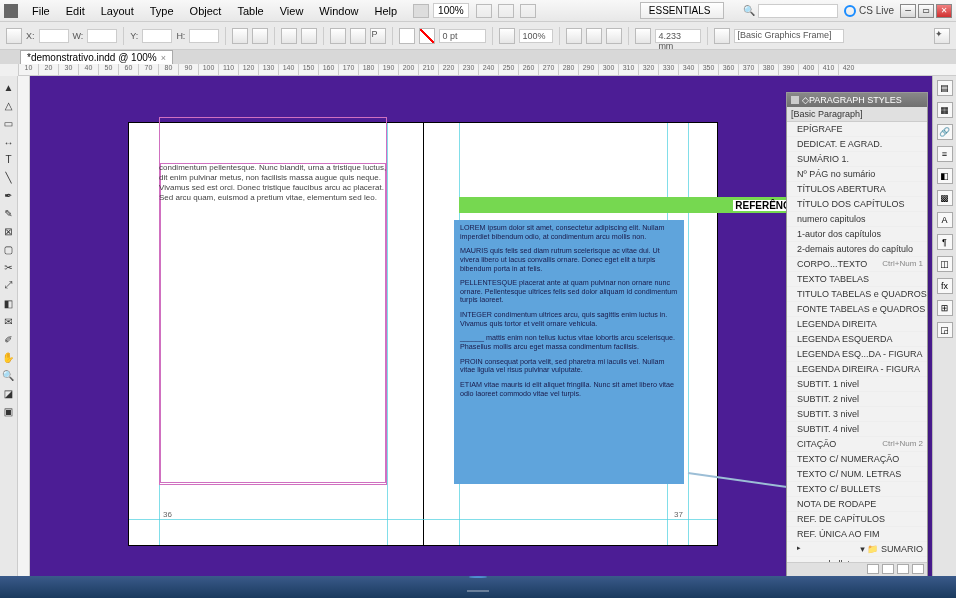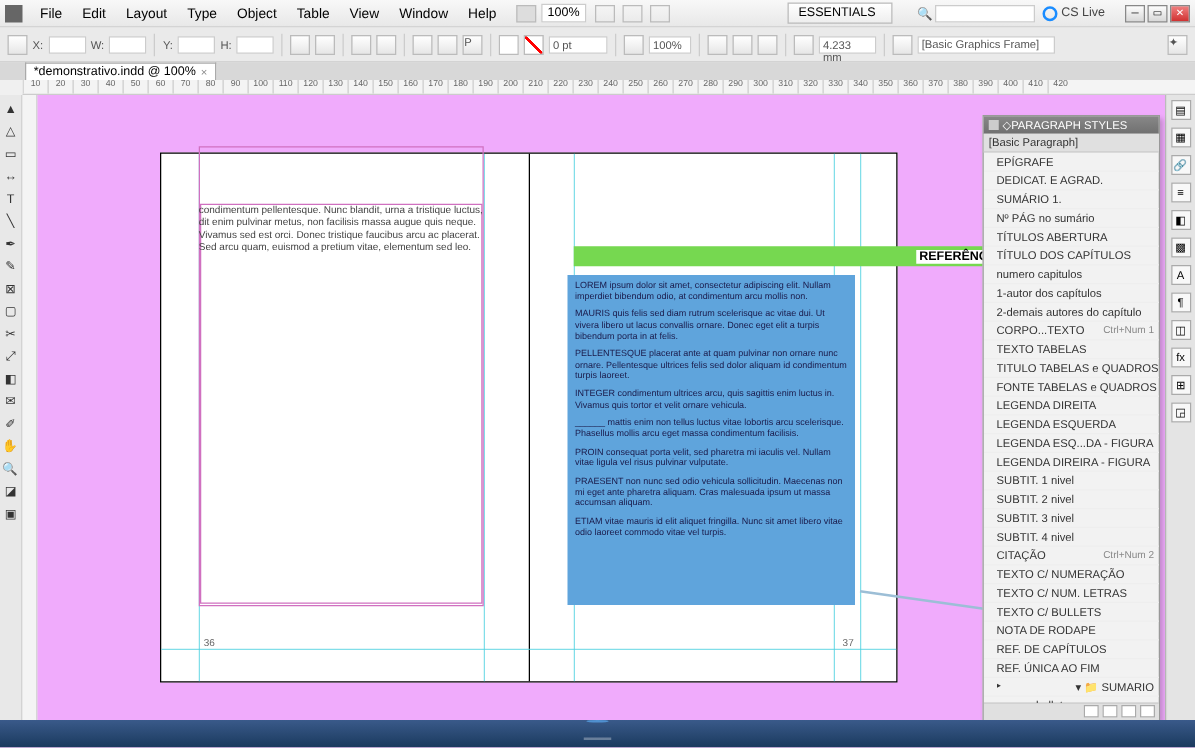--- a/index.html
+++ b/index.html
@@ -6,21 +6,21 @@
 body { width: 956px; height: 598px; background: #f0f0f0; overflow: hidden; position: relative; }
 
 
 .menubar { height: 22px; background: linear-gradient(#f8f8f8, #e8e8e8); border-bottom: 1px solid #ccc; display: flex; align-items: center; padding: 0 4px; }
 .menubar .logo { width: 14px; height: 14px; background: #666; margin-right: 6px; }
 .menubar .menu-item { font-size: 11px; padding: 2px 8px; cursor: pointer; }
 .menubar .spacer { flex: 1; }
 .menubar .zoom { font-size: 10px; border: 1px solid #ccc; padding: 1px 4px; background: #fff; margin: 0 4px; }
 .menubar .essentials { font-size: 10px; border: 1px solid #bbb; padding: 2px 12px 2px 8px; background: linear-gradient(#fff,#eee); margin-right: 20px; }
 .menubar .search { width: 80px; height: 14px; border: 1px solid #ccc; background: #fff; margin-right: 6px; }
-.menubar .cslive { display: flex; align-items: center; font-size: 10px; color: #444; margin-right: 16px; gap: 3px; }
+.menubar .cslive { display: flex; align-items: center; font-size: 10px; color: #444; margin-right: 6px; gap: 3px; }
 .menubar .cslive .ring { width: 12px; height: 12px; border: 2px solid #1a8cff; border-radius: 50%; }
 .menubar .winctl { display: flex; gap: 2px; }
 .menubar .winctl .btn { width: 16px; height: 14px; border: 1px solid #888; background: linear-gradient(#fdfdfd,#d8d8d8); font-size: 8px; display: flex; align-items: center; justify-content: center; }
 .menubar .winctl .btn.close { background: linear-gradient(#f08080,#d03030); color: #fff; }
 
 
 .controlbar { height: 28px; background: #eaeaea; border-bottom: 1px solid #ccc; display: flex; align-items: center; padding: 0 6px; gap: 4px; font-size: 9px; color: #555; }
 .controlbar .field { border: 1px solid #ccc; background: #fff; padding: 1px 2px; min-width: 30px; height: 14px; }
 .controlbar .sep { width: 1px; height: 18px; background: #ccc; margin: 0 2px; }
 .controlbar .ico { width: 16px; height: 16px; border: 1px solid #bbb; background: linear-gradient(#fff,#e6e6e6); }
@@ -34,21 +34,21 @@
 
 .ruler-h { height: 12px; background: #f4f4f4; border-bottom: 1px solid #ccc; margin-left: 18px; display: flex; font-size: 7px; color: #666; overflow: hidden; white-space: nowrap; }
 .ruler-h span { width: 20px; text-align: center; border-left: 1px solid #ccc; flex-shrink: 0; }
 
 
 .main { position: absolute; top: 76px; left: 0; right: 0; bottom: 22px; display: flex; }
 .tools-left { width: 18px; background: #e8e8e8; border-right: 1px solid #ccc; display: flex; flex-direction: column; padding-top: 2px; }
 .tools-left .t { width: 14px; height: 16px; margin: 1px auto; border: 1px solid transparent; font-size: 10px; display: flex; align-items: center; justify-content: center; color: #333; }
 .ruler-v { width: 12px; background: #f4f4f4; border-right: 1px solid #ccc; }
 
-.canvas-wrap { flex: 1; background: #f0abfc; position: relative; overflow: hidden; }
+.canvas-wrap { flex: 1; background: #4c1d95; position: relative; overflow: hidden; }
 .spread { position: absolute; top: 46px; left: 98px; width: 590px; height: 424px; border: 1px solid #000; background: #fff; }
 .spine { position: absolute; left: 50%; top: 0; bottom: 0; width: 1px; background: #000; }
 .guide-v { position: absolute; top: 0; bottom: 0; width: 1px; background: #4cd0e0; opacity: 0.7; }
 .guide-h { position: absolute; left: 0; right: 0; height: 1px; background: #4cd0e0; opacity: 0.7; }
 .pink-frame { position: absolute; border: 1px solid #d070c0; }
 
 .left-textframe { position: absolute; left: 30px; top: 40px; width: 230px; font-size: 8px; line-height: 1.25; color: #444; }
 .pagenum { position: absolute; bottom: 26px; font-size: 8px; color: #666; }
 
 .right-head { position: absolute; left: 330px; top: 74px; width: 350px; height: 16px; background: #76d850; display: flex; align-items: center; padding-left: 12px; justify-content: flex-end; }
@@ -255,21 +255,20 @@
       <div class="right-head">
           <span>REFERÊNCIAS</span>
         </div>
       <div class="right-textframe" id="right-tf">
           <p>LOREM ipsum dolor sit amet, consectetur adipiscing elit. Nullam imperdiet bibendum odio, at condimentum arcu mollis non.</p>
           <p>MAURIS quis felis sed diam rutrum scelerisque ac vitae dui. Ut vivera libero ut lacus convallis ornare. Donec eget elit a turpis bibendum porta in at felis.</p>
           <p>PELLENTESQUE placerat ante at quam pulvinar non ornare nunc ornare. Pellentesque ultrices felis sed dolor aliquam id condimentum turpis laoreet.</p>
           <p>INTEGER condimentum ultrices arcu, quis sagittis enim luctus in. Vivamus quis tortor et velit ornare vehicula.</p>
           <p>______ mattis enim non tellus luctus vitae lobortis arcu scelerisque. Phasellus mollis arcu eget massa condimentum facilisis.</p>
           <p>PROIN consequat porta velit, sed pharetra mi iaculis vel. Nullam vitae ligula vel risus pulvinar vulputate.</p>
-          <p>PRAESENT non nunc sed odio vehicula sollicitudin. Maecenas non mi eget ante pharetra aliquam. Cras malesuada ipsum ut massa accumsan aliquam.</p>
           <p>ETIAM vitae mauris id elit aliquet fringilla. Nunc sit amet libero vitae odio laoreet commodo vitae vel turpis.</p>
         </div>
     </div>
     <div class="anchor-line" style="position:absolute; left:780px; top:128px; width:50px; height:1px; background:#3a9020"></div>
     <div class="anchor-line2" style="position:absolute; left:658px; top:396px; width:100px; height:2px; background:#9cbed6; transform:rotate(8deg)"></div>
   </div>
 
   <div class="dock-right">
     <div class="d">▤</div>
     <div class="d">▦</div>

